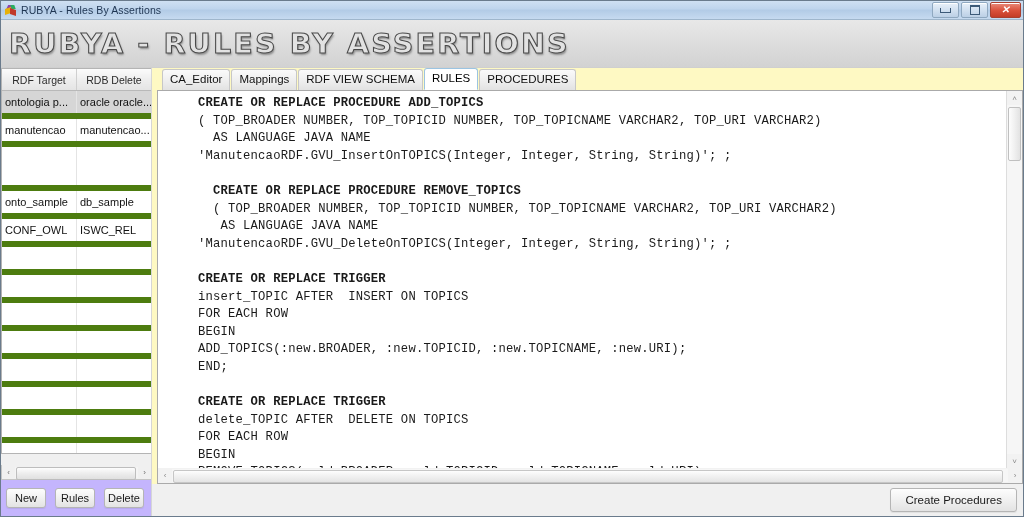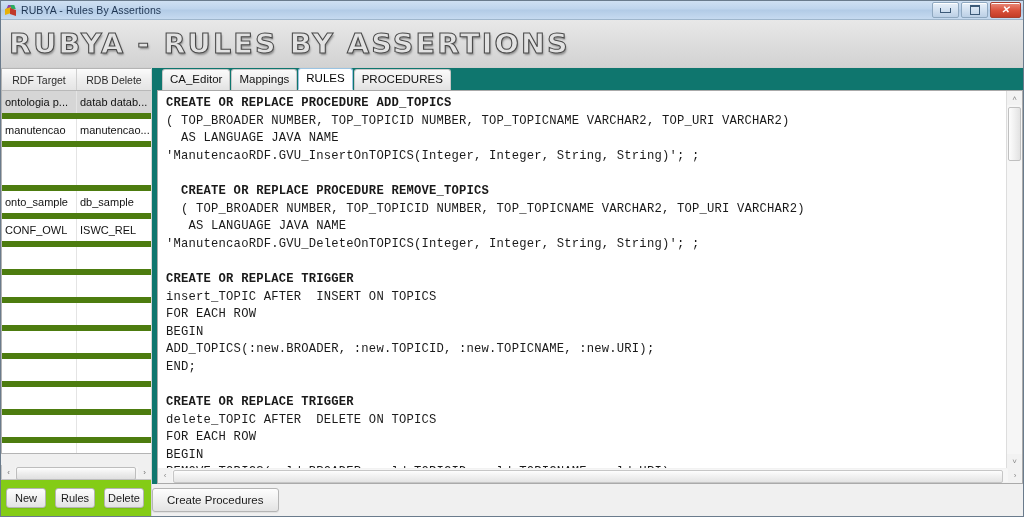--- a/index.html
+++ b/index.html
@@ -130,34 +130,34 @@
   .hs-track{
     flex:1 1 auto;height:11px;position:relative;background:#f4f4f4;
   }
   .hs-thumb{
     position:absolute;left:1px;top:0;height:11px;width:96%;
     background:linear-gradient(to bottom,#fdfdfd,#ededed 50%,#e0e0e0);
     border:1px solid #bdbdbd;border-radius:2px;
   }
   .leftbtns{
     flex:0 0 36px;height:36px;display:flex;align-items:center;gap:9px;padding-left:5px;
-    background:#84cc16;
+    background:#c4b5fd;
   }
   .btn{
     font-size:11px;color:#1a1a1a;
     border:1px solid #b5b5b5;border-radius:3px;
     background:linear-gradient(to bottom,#fdfdfd,#f1f1f1 48%,#e3e3e3);
     box-shadow:0 1px 1px rgba(0,0,0,.07);
     padding:3px 0;
     text-align:center;
     cursor:default;
   }
   .btn.small{width:38px;}
   
-  .right{flex:1 1 auto;display:flex;flex-direction:column;min-width:0;background:#0f766e;}
+  .right{flex:1 1 auto;display:flex;flex-direction:column;min-width:0;background:#fef9c3;}
   .tabbar{
     flex:0 0 22px;height:22px;display:flex;align-items:flex-end;
     padding-left:10px;gap:1px;
   }
   .tab{
     font-size:11.5px;color:#111;
     padding:3px 7px 4px 7px;
     border:1px solid #c7c7c7;
     border-bottom:none;
     border-radius:3px 3px 0 0;
@@ -173,20 +173,21 @@
     color:#000;
   }
   .editorwrap{
     flex:1 1 auto;min-height:0;
     margin:0 0 0 5px;
     display:flex;
     border:1px solid #aaaaaa;
     border-bottom:none;
     background:#ffffff;
     position:relative;
+    padding-left:32px;
   }
   .code{
     flex:1 1 auto;min-width:0;
     overflow:hidden;
     background:#fff;
     padding:4px 0 0 8px;
     font-family:"Liberation Mono","DejaVu Sans Mono",monospace;
     font-size:12.2px;
     line-height:17.6px;
     color:#1a1a1a;
@@ -214,21 +215,21 @@
     flex:0 0 15px;height:15px;margin-left:5px;
     border:1px solid #aaaaaa;border-top:none;
     background:#f2f2f2;display:flex;align-items:center;
   }
   .eh-arrow{width:14px;height:13px;display:flex;align-items:center;justify-content:center;color:#8a8a8a;font-size:8px;flex:0 0 14px;}
   .eh-track{flex:1 1 auto;height:13px;position:relative;background:#f6f6f6;}
   .eh-thumb{position:absolute;left:1px;top:1px;height:11px;width:99%;
     background:linear-gradient(to bottom,#fdfdfd,#f0f0f0 50%,#e4e4e4);
     border:1px solid #c6c6c6;border-radius:2px;}
   .bottombar{
-    flex:0 0 32px;height:32px;display:flex;align-items:center;justify-content:flex-start;
+    flex:0 0 32px;height:32px;display:flex;align-items:center;justify-content:flex-end;
     padding-right:6px;background:#f0f0f0;
   }
   .btn.wide{padding:5px 14px;font-size:11.5px;}
 </style>
 </head>
 <body>
 
 <div class="app">
 
   <div class="titlebar">
@@ -263,21 +264,21 @@
         <table class="grid">
           <thead>
             <tr>
               <th>RDF Target</th>
               <th>RDB Delete</th>
             </tr>
           </thead>
           <tbody>
               <tr class="sel">
                 <td>ontologia p...</td>
-                <td>datab datab...</td>
+                <td>oracle oracle...</td>
               </tr>
               <tr>
                 <td>manutencao</td>
                 <td>manutencao...</td>
               </tr>
               <tr class="tall">
                 <td></td>
                 <td></td>
               </tr>
               <tr>
@@ -344,20 +345,21 @@
         <span class="btn small">New</span>
         <span class="btn small">Rules</span>
         <span class="btn small">Delete</span>
       </div>
     </div>
 
     <div class="right">
       <div class="tabbar">
           <span class="tab">CA_Editor</span>
           <span class="tab">Mappings</span>
+          <span class="tab">RDF VIEW SCHEMA</span>
           <span class="tab active">RULES</span>
           <span class="tab">PROCEDURES</span>
         </div>
 
       <div class="editorwrap">
         <div class="code"><div style="font-weight: bold; min-height: 17.6px;">CREATE OR REPLACE PROCEDURE ADD_TOPICS</div><div style="min-height: 17.6px;">( TOP_BROADER NUMBER, TOP_TOPICID NUMBER, TOP_TOPICNAME VARCHAR2, TOP_URI VARCHAR2)</div><div style="min-height: 17.6px;">  AS LANGUAGE JAVA NAME</div><div style="min-height: 17.6px;">'ManutencaoRDF.GVU_InsertOnTOPICS(Integer, Integer, String, String)'; ;</div><div style="min-height: 17.6px;"></div><div style="font-weight: bold; min-height: 17.6px;">  CREATE OR REPLACE PROCEDURE REMOVE_TOPICS</div><div style="min-height: 17.6px;">  ( TOP_BROADER NUMBER, TOP_TOPICID NUMBER, TOP_TOPICNAME VARCHAR2, TOP_URI VARCHAR2)</div><div style="min-height: 17.6px;">   AS LANGUAGE JAVA NAME</div><div style="min-height: 17.6px;">'ManutencaoRDF.GVU_DeleteOnTOPICS(Integer, Integer, String, String)'; ;</div><div style="min-height: 17.6px;"></div><div style="font-weight: bold; min-height: 17.6px;">CREATE OR REPLACE TRIGGER</div><div style="min-height: 17.6px;">insert_TOPIC AFTER  INSERT ON TOPICS</div><div style="min-height: 17.6px;">FOR EACH ROW</div><div style="min-height: 17.6px;">BEGIN</div><div style="min-height: 17.6px;">ADD_TOPICS(:new.BROADER, :new.TOPICID, :new.TOPICNAME, :new.URI);</div><div style="min-height: 17.6px;">END;</div><div style="min-height: 17.6px;"></div><div style="font-weight: bold; min-height: 17.6px;">CREATE OR REPLACE TRIGGER</div><div style="min-height: 17.6px;">delete_TOPIC AFTER  DELETE ON TOPICS</div><div style="min-height: 17.6px;">FOR EACH ROW</div><div style="min-height: 17.6px;">BEGIN</div><div style="min-height: 17.6px;">REMOVE TOPICS(:old.BROADER, :old.TOPICID, :old.TOPICNAME, :old.URI);</div></div>
         <div class="vscroll">
           <span class="vs-arrow">˄</span>
           <span class="vs-track">
             <span class="vs-thumb"></span>

